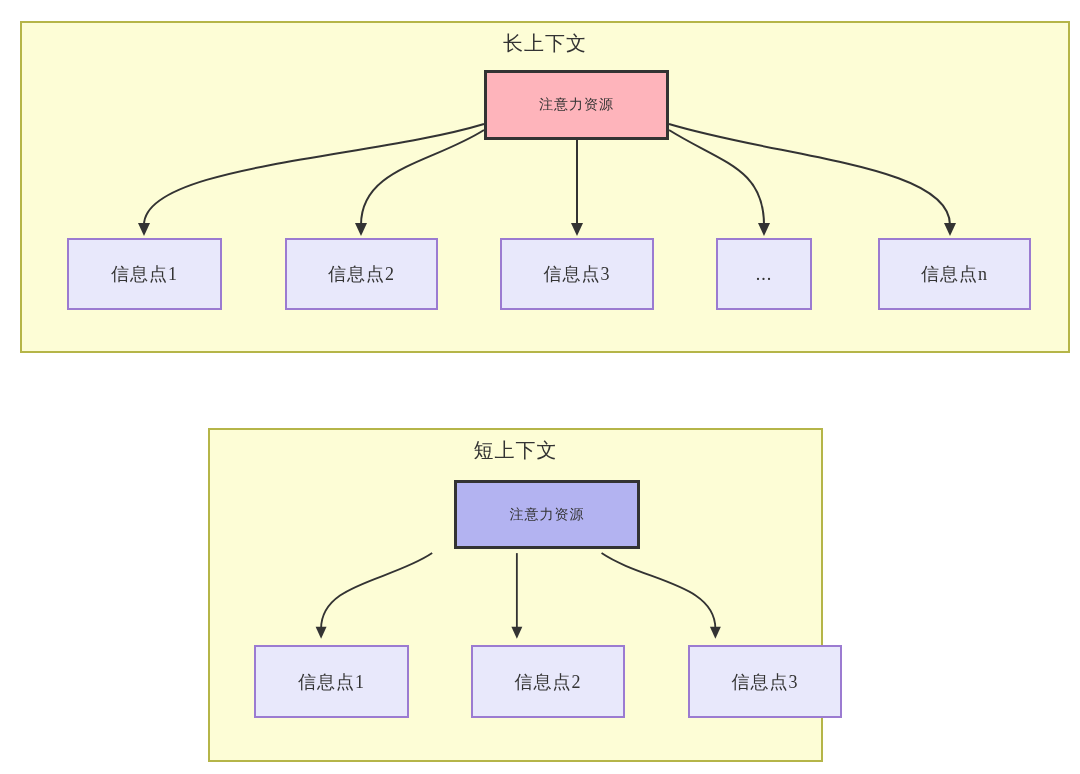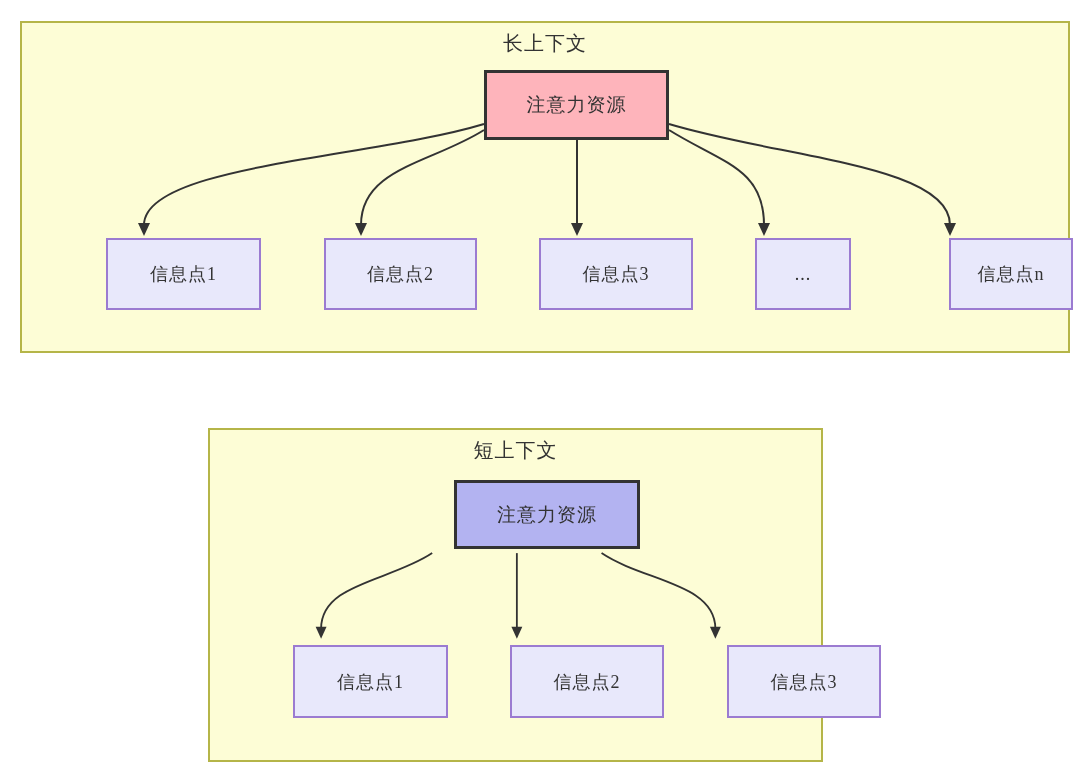--- a/index.html
+++ b/index.html
@@ -38,49 +38,48 @@
     font-size: 20px;
     color: #333333;
     letter-spacing: 1px;
   }
   .node {
     position: absolute;
     box-sizing: border-box;
     display: flex;
     align-items: center;
     justify-content: center;
-    font-size: 19px;
+    font-size: 14px;
     color: #333333;
     letter-spacing: 1px;
   }
   .source-node {
     border: 3px solid #333333;
   }
   .info-node {
     background: #E8E8FB;
     border: 2px solid #9B7BD1;
     font-size: 18px;
-    margin-left: 39px;
   }
   .arrows {
     position: absolute;
     left: 0; top: 0;
     width: 100%; height: 100%;
     pointer-events: none;
   }
   .arrows path { fill: none; stroke: #333333; stroke-width: 2; }
   .arrows polygon { fill: #333333; stroke: none; }
 
   
   .ln-source { left: 462px; top: 47px;  width: 185px; height: 70px; }
   .ln-b1     { left: 45px;  top: 215px; width: 155px; height: 72px; }
   .ln-b2     { left: 263px; top: 215px; width: 153px; height: 72px; }
   .ln-b3     { left: 478px; top: 215px; width: 154px; height: 72px; }
   .ln-b4     { left: 694px; top: 215px; width: 96px;  height: 72px; }
-  .ln-b5     { left: 888px; top: 215px; width: 124px; height: 72px; }
+  .ln-b5     { left: 856px; top: 215px; width: 153px; height: 72px; }
 
   
   .sn-source { left: 244px; top: 50px;  width: 186px; height: 69px; }
   .sn-b1     { left: 44px;  top: 215px; width: 155px; height: 73px; }
   .sn-b2     { left: 261px; top: 215px; width: 154px; height: 73px; }
   .sn-b3     { left: 478px; top: 215px; width: 154px; height: 73px; }
 </style>
 </head>
 <body>
 

